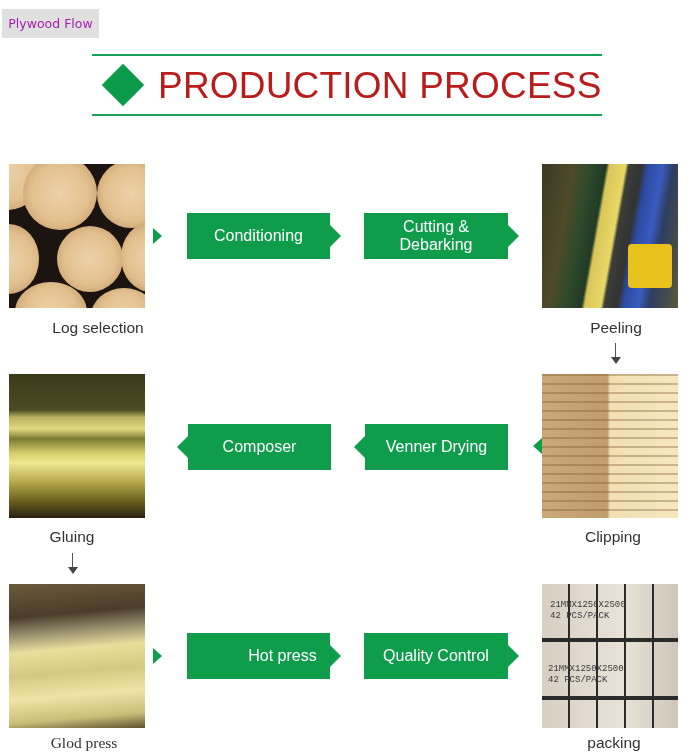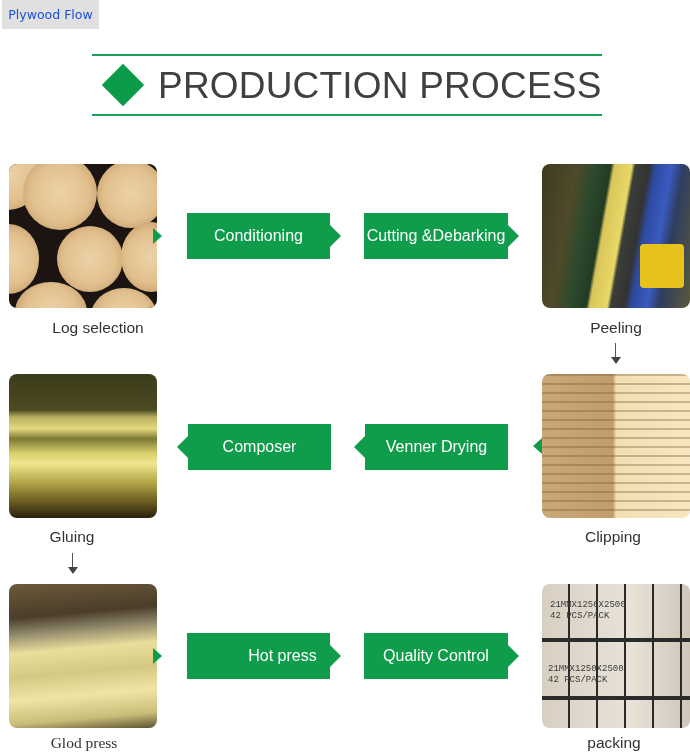--- a/index.html
+++ b/index.html
@@ -1,39 +1,39 @@
 <!DOCTYPE html>
 <html><head>
 <meta charset="utf-8">
 <style>
   * { box-sizing: border-box; margin: 0; padding: 0; }
   html, body { width: 690px; height: 754px; background: #ffffff; overflow: hidden; }
   body { position: relative; font-family: "Liberation Sans", sans-serif; }
 
   .tab-label {
-    position: absolute; left: 2px; top: 0; width: 97px; height: 29px;
-    background: #e0e0e0; color: #1d4ed8; font-size: 12.5px;
+    position: absolute; left: 2px; top: 9px; width: 97px; height: 29px;
+    background: #e0e0e0; color: #a21caf; font-size: 12.5px;
     display: flex; align-items: center; justify-content: center;
     font-family: "DejaVu Sans", sans-serif;
   }
 
   .header-rule { position: absolute; left: 92px; width: 510px; height: 2px; background: #17a05a; }
   .header-rule.top { top: 54px; }
   .header-rule.bottom { top: 114px; }
   .header-diamond {
     position: absolute; left: 108px; top: 70px; width: 30px; height: 30px;
     background: #0b9a4a; transform: rotate(45deg);
   }
   .header-title {
     position: absolute; left: 158px; top: 64px; height: 44px; line-height: 44px;
-    font-size: 37px; color: #404040; letter-spacing: 0.2px; white-space: nowrap;
+    font-size: 37px; color: #b91c1c; letter-spacing: 0.2px; white-space: nowrap;
   }
 
   .photo {
-    position: absolute; width: 148px; height: 144px; overflow: hidden; border-radius: 8px;
+    position: absolute; width: 136px; height: 144px; overflow: hidden;
   }
   .caption {
     position: absolute; width: 160px; text-align: center; font-size: 15.5px; color: #333;
   }
   .down-arrow { position: absolute; width: 10px; height: 22px; }
   .down-arrow .shaft { position: absolute; left: 4px; top: 0; width: 1px; height: 16px; background: #555; }
   .down-arrow .head {
     position: absolute; left: 0; top: 14px; width: 0; height: 0;
     border-left: 5px solid transparent; border-right: 5px solid transparent; border-top: 7px solid #444;
   }
@@ -98,21 +98,21 @@
   <div class="log" style="left:112px; top:58px; width:60px; height:70px;"></div>
   <div class="log" style="left:6px; top:118px; width:72px; height:60px;"></div>
   <div class="log" style="left:82px; top:124px; width:66px; height:56px;"></div>
 </div>
 <div class="side-pointer right" style="left:153px; top:228px;"></div>
 <div class="caption" style="left:18px; top:319px;">Log selection</div>
 
 <div class="step right" style="left:187px; top:213px; width:143px;text-align:center;">
   <span>Conditioning</span>
 </div>
-<div class="step right" style="left:364px; top:213px; width:144px; flex-direction:row;">
+<div class="step right" style="left:364px; top:213px; width:144px; flex-direction:column;">
   <span>Cutting &amp;</span>
   <span>Debarking</span>
 </div>
 
 <div class="photo peeling" style="left:542px; top:164px;">
   <div class="yellow"></div>
 </div>
 <div class="caption" style="left:536px; top:319px;">Peeling</div>
 <div class="down-arrow" style="left:611px; top:343px;">
     <div class="shaft"></div>

